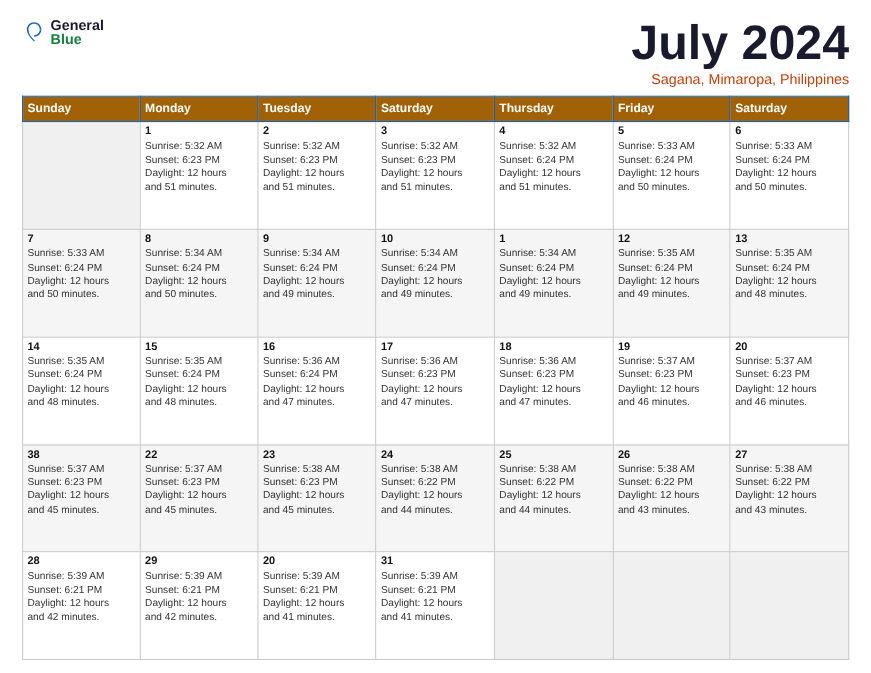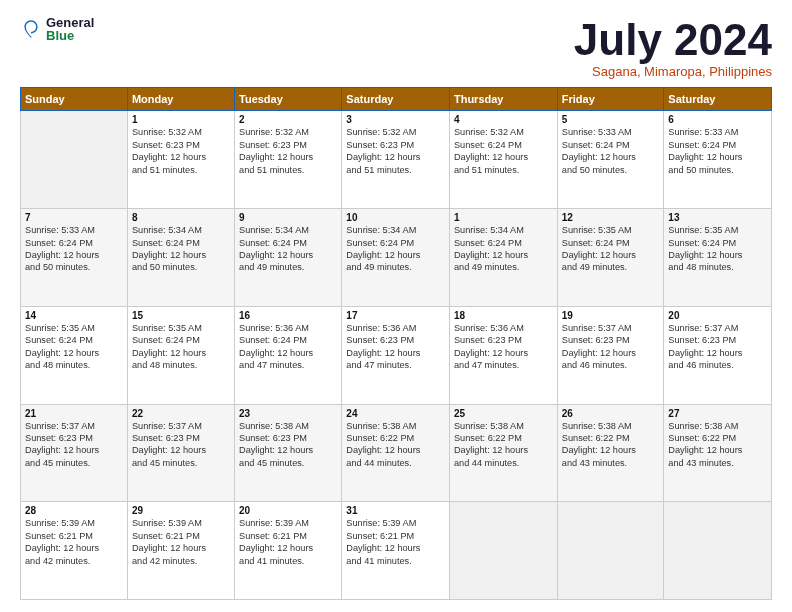--- a/index.html
+++ b/index.html
@@ -279,21 +279,21 @@
           <td>
             <span class="day-num">20</span>
             <div class="cell-text" style="white-space: pre-line;">Sunrise: 5:37 AM
 Sunset: 6:23 PM
 Daylight: 12 hours
 and 46 minutes.</div>
           </td>
         </tr>
         <tr>
           <td>
-            <span class="day-num">21</span>
+            <span class="day-num">38</span>
             <div class="cell-text" style="white-space: pre-line;">Sunrise: 5:37 AM
 Sunset: 6:23 PM
 Daylight: 12 hours
 and 45 minutes.</div>
           </td>
           <td>
             <span class="day-num">22</span>
             <div class="cell-text" style="white-space: pre-line;">Sunrise: 5:37 AM
 Sunset: 6:23 PM
 Daylight: 12 hours

